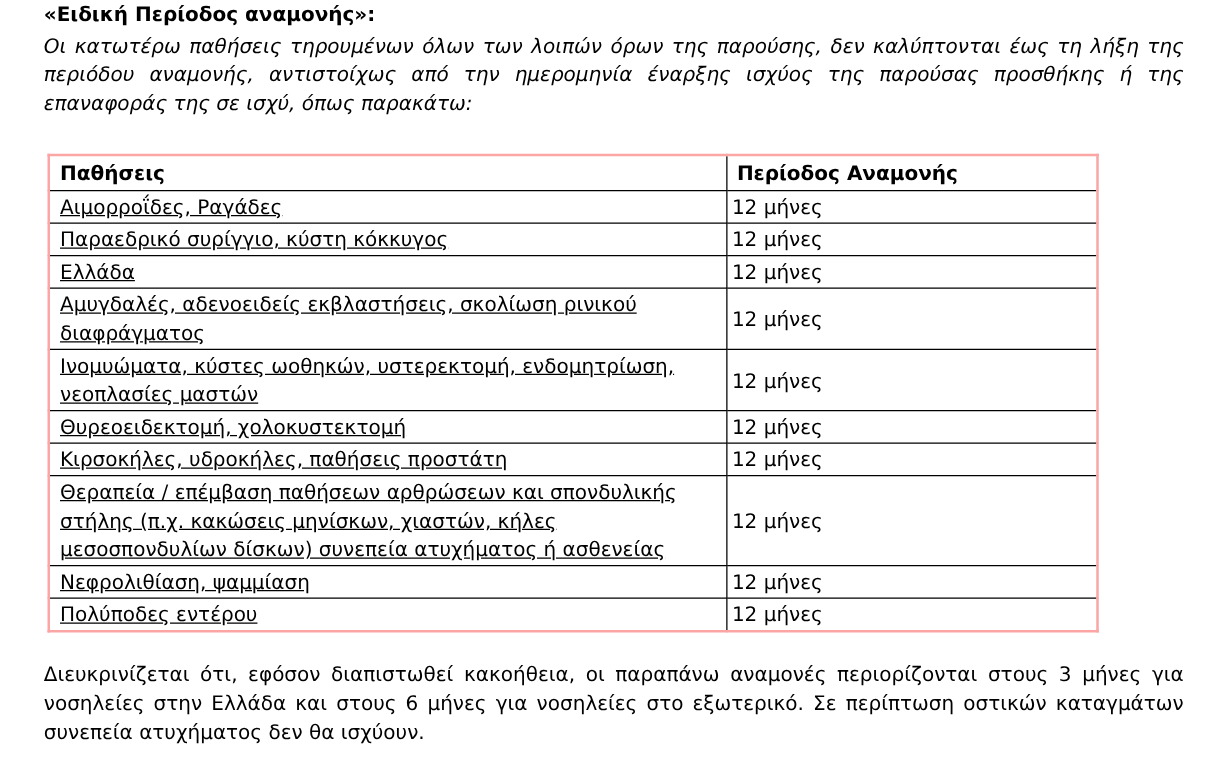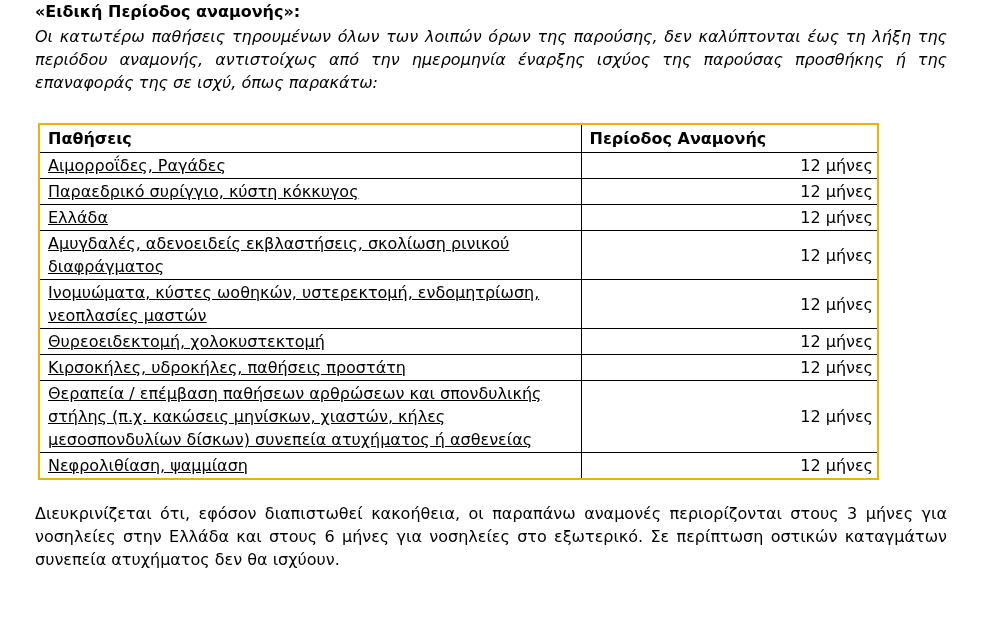--- a/index.html
+++ b/index.html
@@ -29,42 +29,42 @@
     margin: 0;
     line-height: 23px;
     text-align: justify;
     font-style: italic;
   }
   table.wait-table {
     border-collapse: collapse;
     table-layout: fixed;
     width: 841px;
     margin: 29px 0 0 3px;
-    border: 2px solid #eab308;
+    border: 2px solid #fca5a5;
   }
   .wait-table th,
   .wait-table td {
     border: 1.5px solid #000000;
     line-height: 23px;
     font-size: 16px;
     vertical-align: middle;
     overflow: hidden;
   }
   .wait-table th {
     font-weight: bold;
     text-align: left;
     padding: 2px 6px 2px 8px;
   }
   .wait-table td.cond-cell {
     text-align: left;
     padding: 1px 6px 1px 8px;
     text-decoration: underline;
   }
   .wait-table td.period-cell {
-    text-align: right;
+    text-align: left;
     padding: 1px 4px;
   }
   p.clarification {
     margin: 22px 0 14px 0;
     line-height: 23px;
     text-align: justify;
   }
 </style>
 </head>
 <body>
@@ -116,18 +116,22 @@
         <td class="period-cell">12 μήνες</td>
       </tr>
       <tr>
         <td class="cond-cell">Θεραπεία / επέμβαση παθήσεων αρθρώσεων και σπονδυλικής στήλης (π.χ. κακώσεις μηνίσκων, χιαστών, κήλες μεσοσπονδυλίων δίσκων) συνεπεία ατυχήματος ή ασθενείας</td>
         <td class="period-cell">12 μήνες</td>
       </tr>
       <tr>
         <td class="cond-cell">Νεφρολιθίαση, ψαμμίαση</td>
         <td class="period-cell">12 μήνες</td>
       </tr>
+      <tr>
+        <td class="cond-cell">Πολύποδες εντέρου</td>
+        <td class="period-cell">12 μήνες</td>
+      </tr>
     </tbody>
   </table>
 
   <p class="clarification">Διευκρινίζεται ότι, εφόσον διαπιστωθεί κακοήθεια, οι παραπάνω αναμονές περιορίζονται στους 3 μήνες για νοσηλείες στην Ελλάδα και στους 6 μήνες για νοσηλείες στο εξωτερικό. Σε περίπτωση οστικών καταγμάτων συνεπεία ατυχήματος δεν θα ισχύουν.</p>
 
 </div>
 
 </body></html>

